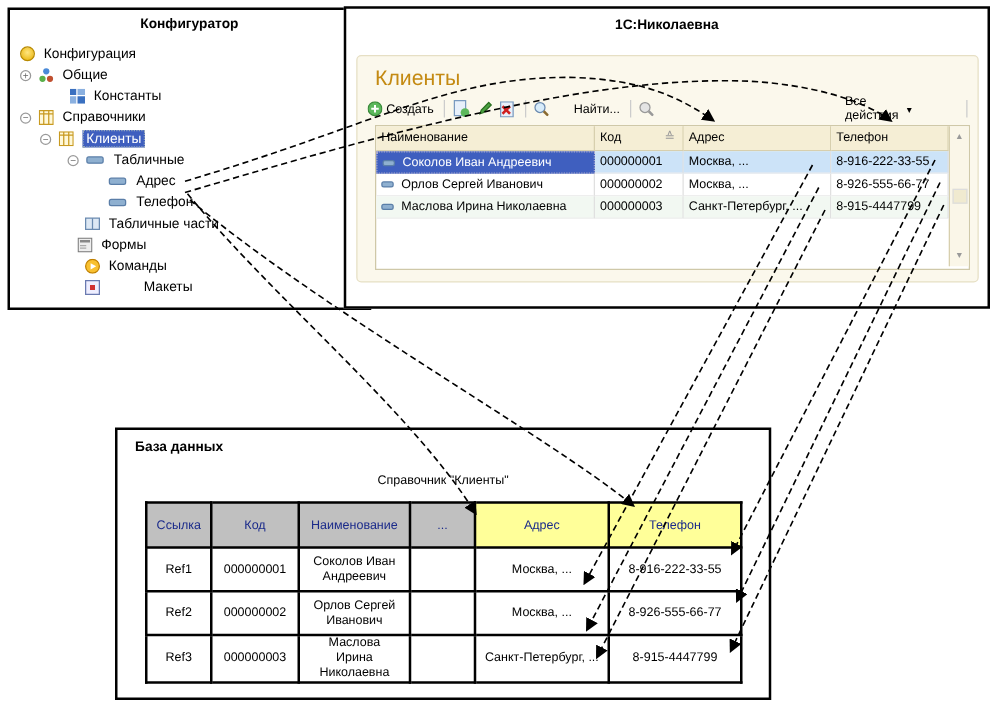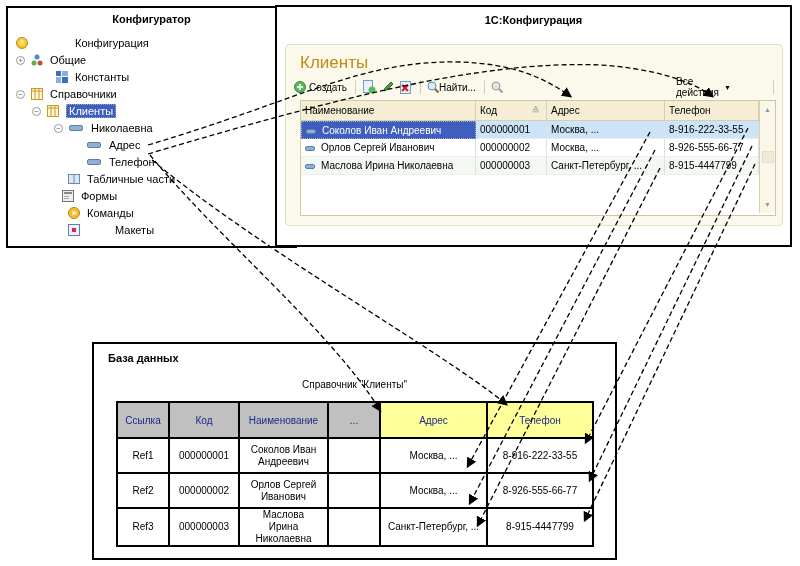--- a/index.html
+++ b/index.html
@@ -34,21 +34,21 @@
   table.dbt th.y{background:#ffff99;}
   table.dbt td{height:33px;line-height:12px;}
   svg#arrows{position:absolute;left:0;top:0;pointer-events:none;}
 </style>
 </head>
 <body>
 
 <div class="panel" id="cfg">
   <div class="title">Конфигуратор</div>
 
-  <div class="tree-item" style="left:8px;top:27px;gap:40px;">
+  <div class="tree-item" style="left:8px;top:27px;">
     <span class="ic" style="background:radial-gradient(circle at 50% 40%,#ffe680,#e8b000);border-radius:50%;border:1px solid #b88a00;box-sizing:border-box;"></span>
     <span>Конфигурация</span>
   </div>
   <div class="tree-item" style="left:8px;top:44px;">
     <span class="exp">+</span>
     <span class="ic">
       <svg width="12" height="12">
           <circle cx="6" cy="3" r="2.5" fill="#4a8ad8"></circle>
           <circle cx="3" cy="9" r="2.5" fill="#5ab04a"></circle>
           <circle cx="9" cy="9" r="2.5" fill="#c05030"></circle>
@@ -87,21 +87,21 @@
           <line x1="0.5" y1="3" x2="11.5" y2="3" stroke="#c89a20"></line>
           <line x1="4" y1="0.5" x2="4" y2="11.5" stroke="#c89a20"></line>
           <line x1="8" y1="0.5" x2="8" y2="11.5" stroke="#c89a20"></line>
         </svg>
     </span>
     <span class="sel">Клиенты</span>
   </div>
   <div class="tree-item" style="left:46px;top:112px;">
     <span class="exp">−</span>
     <span class="dash-ic"></span>
-    <span>Николаевна</span>
+    <span>Табличные</span>
   </div>
   <div class="tree-item" style="left:79px;top:129px;">
     <span class="dash-ic"></span>
     <span>Адрес</span>
   </div>
   <div class="tree-item" style="left:79px;top:146px;">
     <span class="dash-ic"></span>
     <span>Телефон</span>
   </div>
   <div class="tree-item" style="left:60px;top:163px;">
@@ -138,21 +138,21 @@
       <svg width="12" height="12">
           <rect x="0.5" y="0.5" width="11" height="11" fill="#eef" stroke="#6a7ab0"></rect>
           <rect x="4" y="4" width="4" height="4" fill="#d03030"></rect>
         </svg>
     </span>
     <span>Макеты</span>
   </div>
 </div>
 
 <div class="panel" id="ent">
-  <div class="title">1С:Конфигурация</div>
+  <div class="title">1С:Николаевна</div>
   <div id="form">
     <div class="ftitle">Клиенты</div>
     <div class="tb" style="left:8px;">
       <div class="tbtn">
         <svg width="12" height="12">
             <circle cx="6" cy="6" r="5.5" fill="#5cb85c" stroke="#3a8a3a"></circle>
             <rect x="3" y="5.2" width="6" height="1.6" fill="#fff"></rect>
             <rect x="5.2" y="3" width="1.6" height="6" fill="#fff"></rect>
           </svg>
         <span style="margin-left:3px;">Создать</span>
@@ -175,21 +175,21 @@
             <line x1="2" y1="4" x2="8" y2="10" stroke="#d02020" stroke-width="2"></line>
             <line x1="8" y1="4" x2="2" y2="10" stroke="#d02020" stroke-width="2"></line>
           </svg>
       </div>
       <div class="sep"></div>
       <div class="tbtn">
         <svg width="12" height="12">
             <circle cx="5" cy="5" r="4" fill="#d8ecfa" stroke="#6a8ab0"></circle>
             <line x1="8" y1="8" x2="11.5" y2="11.5" stroke="#8a6a30" stroke-width="2"></line>
           </svg>
-        <span style="margin-left:0;">Найти...</span>
+        <span style="margin-left:20px;">Найти...</span>
       </div>
       <div class="sep"></div>
       <div class="tbtn">
         <svg width="12" height="12">
             <circle cx="5" cy="5" r="4" fill="#e4e4e4" stroke="#999"></circle>
             <line x1="8" y1="8" x2="11.5" y2="11.5" stroke="#999" stroke-width="2"></line>
           </svg>
       </div>
     </div>
     <div class="tb" style="left:390px;gap:36px;">

